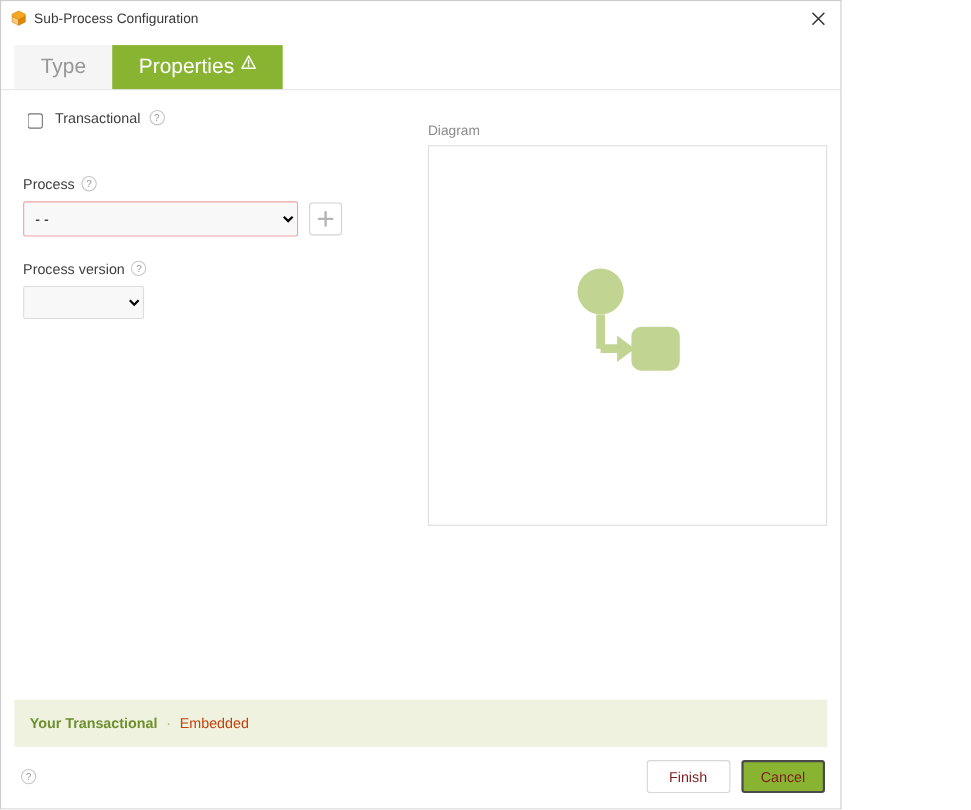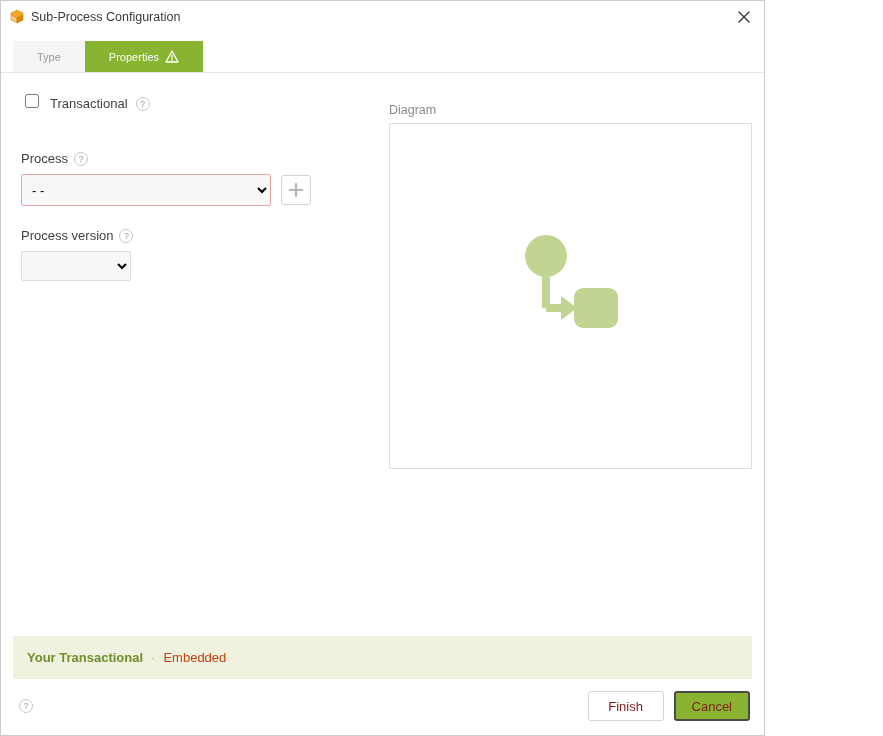--- a/index.html
+++ b/index.html
@@ -38,51 +38,51 @@
     cursor: pointer;
   }
   .tabs {
     display: flex;
     padding: 8px 12px 0 12px;
     border-bottom: 1px solid #e6e6e6;
     gap: 0;
   }
   .tab {
     padding: 9px 24px;
-    font-size: 11px;
+    font-size: 19px;
     color: #979797;
     background: #f5f5f5;
     cursor: pointer;
     display: inline-flex;
-    align-items: center;
+    align-items: flex-start;
     gap: 6px;
   }
   .tab.active {
     background: #88b431;
     color: #fff;
     font-weight: 500;
   }
   .tab .warn-icon svg { display:block; }
   .content {
     flex: 1;
     display: flex;
     padding: 18px 12px 12px 20px;
   }
   .left-col { width: 360px; }
   .right-col { flex: 1; padding-left: 8px; }
   .row { margin-bottom: 22px; }
-  .check-row { display:flex; align-items:flex-end; gap:8px; margin-bottom: 40px;}
+  .check-row { display:flex; align-items:flex-start; gap:8px; margin-bottom: 40px;}
   .check-row input[type=checkbox]{ width:14px; height:14px; }
   .lbl { font-size: 13px; color: #404040; display:inline-flex; align-items:center; gap:6px;}
   .help-icon {
     width:14px; height:14px; border:1px solid #c7c7c7; border-radius:50%;
     display:inline-flex; align-items:center; justify-content:center;
     font-size:9px; color:#9a9a9a; line-height:1;
   }
-  .field-lbl { margin-bottom: 8px; display:flex; align-items:flex-end; gap:6px; color:#3f3f3f;}
+  .field-lbl { margin-bottom: 8px; display:flex; align-items:flex-start; gap:6px; color:#3f3f3f;}
   .proc-row { display:flex; align-items:center; gap:10px; }
   .proc-select {
     width: 250px; height: 32px;
     border: 1px solid #e9a5a5;
     background: #f8f8f8;
     font-size: 13px;
     padding: 4px 6px;
     border-radius: 2px;
   }
   .plus-btn {

